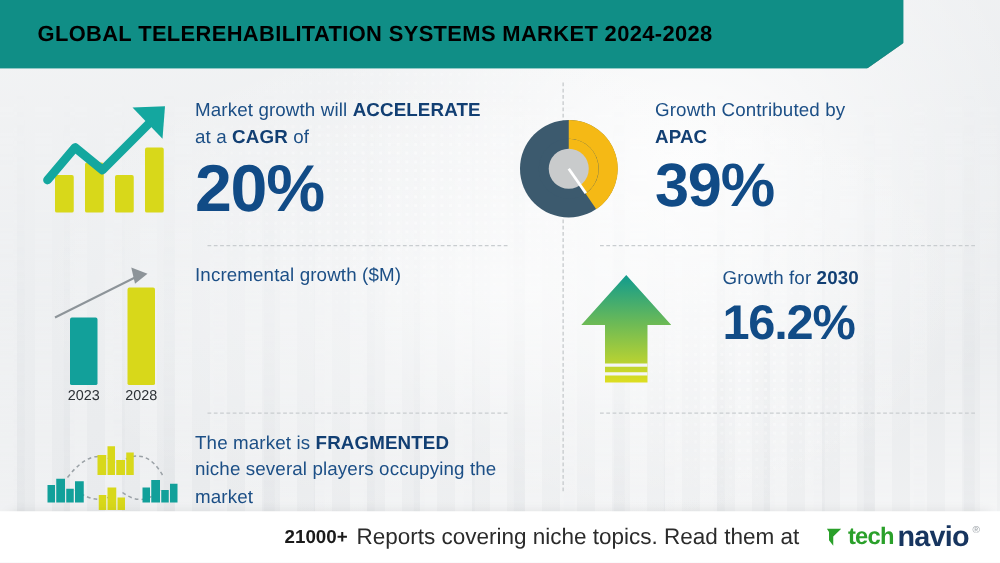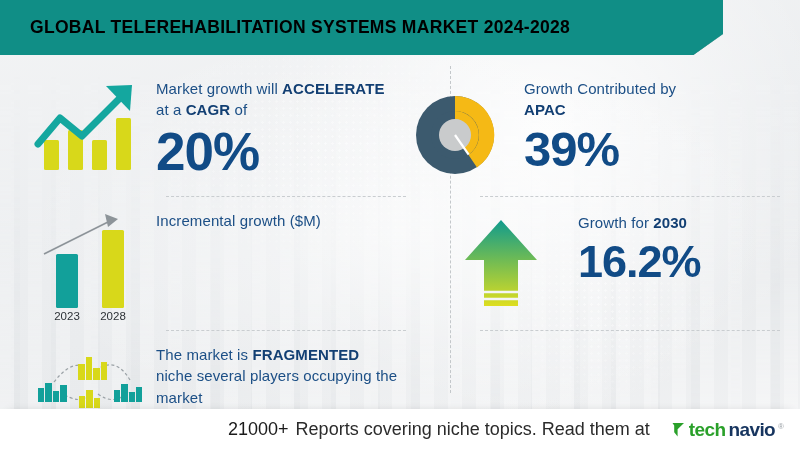--- a/index.html
+++ b/index.html
@@ -88,35 +88,35 @@
   
   #cell-cagr{left:30px;top:78px;width:400px;}
   #cell-incr{left:30px;top:210px;width:400px;}
   #cell-frag{left:30px;top:344px;width:400px;}
   #cell-apac{left:482px;top:78px;width:310px;}
   #cell-2024{left:470px;top:212px;width:320px;}
 
   #cell-cagr .big{font-size:53px;margin-top:4px;}
   #cell-incr .big{font-size:55px;margin-top:2px;}
   #cell-apac .big{font-size:49px;margin-top:4px;}
-  #cell-2024 .big{font-size:45px;margin-top:6px;}
+  #cell-2024 .big{font-size:39px;margin-top:6px;}
 
   
   .footer{
     position:absolute;left:0;bottom:0;width:800px;height:41px;
     background:#ffffff;
     display:flex;align-items:center;justify-content:flex-end;
     box-shadow:0 -6px 10px -8px rgba(0,0,0,.12);
   }
   .footer-inner{display:flex;align-items:center;gap:7px;padding-right:16px;}
-  .f-count{color:#1a1a1a;font-size:18px;font-weight:normal;}
+  .f-count{color:#1a1a1a;font-size:15px;font-weight:bold;}
   .f-text{color:#2b2b2b;font-size:18px;}
   .logo{display:flex;align-items:center;gap:3px;margin-left:14px;}
   .logo-tech{color:#2aa02a;font-size:19px;font-weight:bold;letter-spacing:-.6px;}
-  .logo-navio{color:#17355f;font-size:19px;font-weight:bold;letter-spacing:-.6px;}
+  .logo-navio{color:#17355f;font-size:23px;font-weight:bold;letter-spacing:-.6px;}
   .logo-tm{color:#9aa0a6;font-size:8px;align-self:flex-start;margin-top:3px;}
 </style>
 </head>
 <body>
 
 <div id="poster">
 
   <div class="bg-layer bg-city"></div>
   <div class="bg-layer bg-dots"></div>
   <div class="bg-layer bg-vign"></div>

